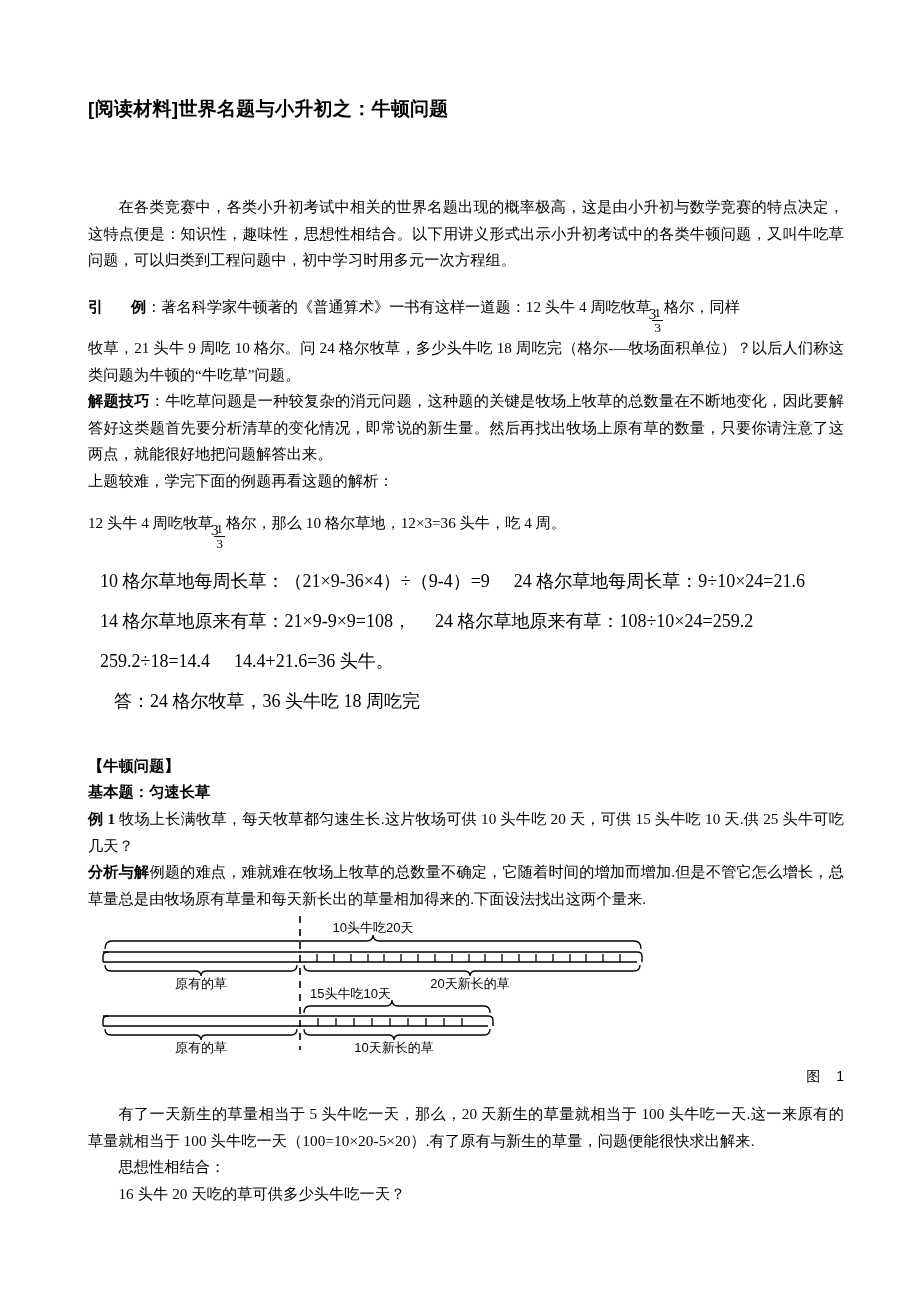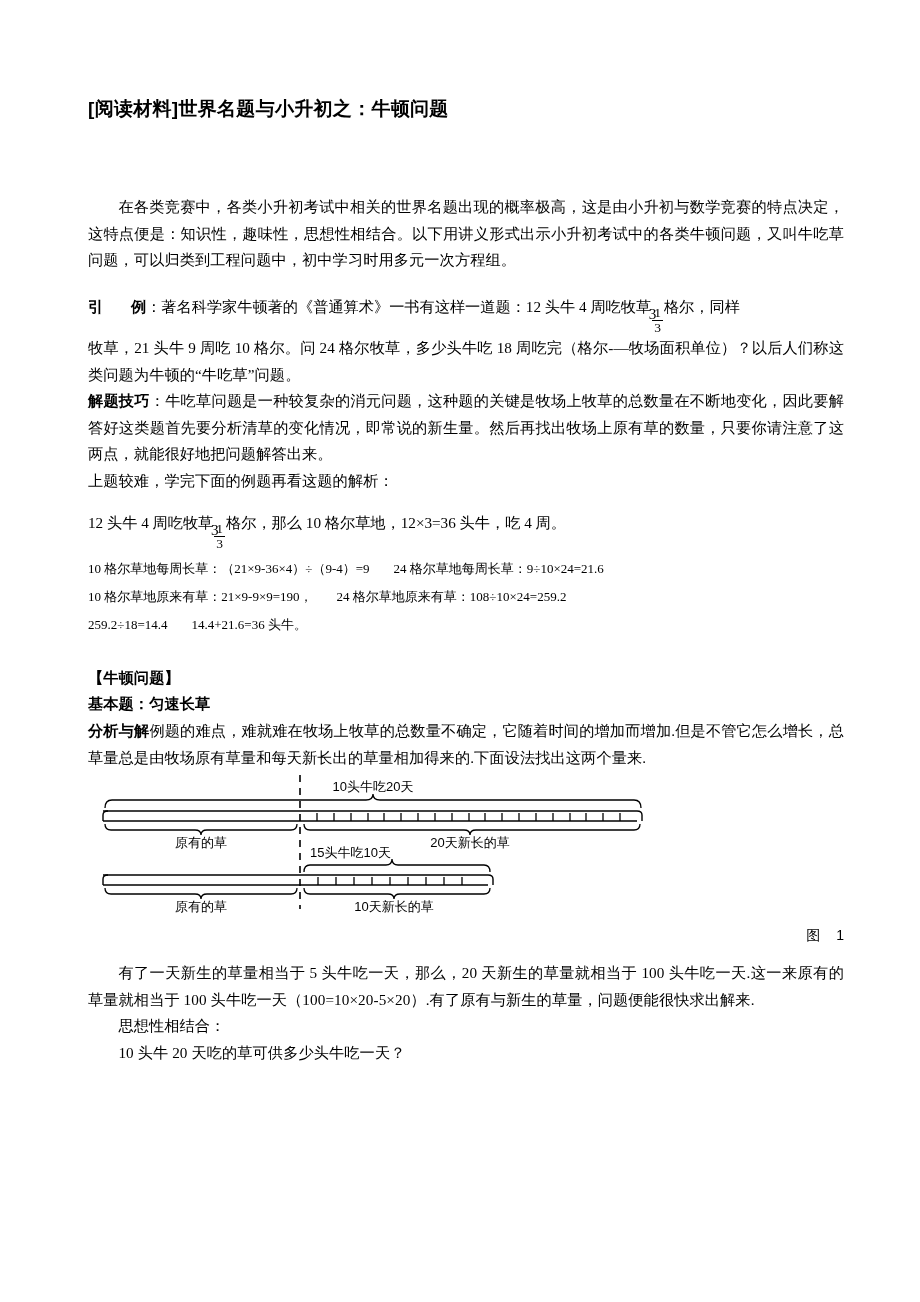--- a/index.html
+++ b/index.html
@@ -72,23 +72,23 @@
     align-items: center;
     vertical-align: -0.42em;
     font-size: 13.5px;
     line-height: 1.02;
     margin: 0 1px;
   }
   .frac .num { padding: 0 2px; }
   .frac .den { padding: 0 2px; border-top: 1px solid #000; }
 
   .calc-line {
-    font-size: 13px;
+    font-size: 18px;
     line-height: 28px;
-    margin: 0;
+    margin: 12px;
     white-space: nowrap;
   }
   .calc-line .gap { display: inline-block; width: 24px; }
   .ans-line { padding-left: 14px; }
 
   
   .figure-wrap {
     position: relative;
     width: 756px;
     height: 185px;
@@ -144,30 +144,32 @@
     <p class="tall-line"><span>12 头牛 4 周吃牧草</span><span class="frac">
           <span style="position:absolute;margin-left:-10px;font-size:15.2px">3</span>
           <span class="num">1</span>
           <span class="den">3</span>
         </span><span>格尔，那么 10 格尔草地，12×3=36 头牛，吃 4 周。</span></p>
 
     <div class="spacer-xs"></div>
 
     <p class="calc-line"><span>10 格尔草地每周长草：（21×9-36×4）÷（9-4）=9</span><span class="gap"></span><span>24 格尔草地每周长草：9÷10×24=21.6</span></p>
 
-    <p class="calc-line"><span>10 格尔草地原来有草：21×9-9×9=190，</span><span class="gap"></span><span>24 格尔草地原来有草：108÷10×24=259.2</span></p>
+    <p class="calc-line"><span>14 格尔草地原来有草：21×9-9×9=108，</span><span class="gap"></span><span>24 格尔草地原来有草：108÷10×24=259.2</span></p>
 
     <p class="calc-line"><span>259.2÷18=14.4</span><span class="gap"></span><span>14.4+21.6=36 头牛。</span></p>
 
+    <p class="calc-line ans-line">答：24 格尔牧草，36 头牛吃 18 周吃完</p>
 
     <div class="spacer-lg"></div>
 
     <p class="para b">【牛顿问题】</p>
     <p class="para b">基本题：匀速长草</p>
 
+    <p class="para"><span class="b">例 1</span> <span>牧场上长满牧草，每天牧草都匀速生长.这片牧场可供 10 头牛吃 20 天，可供 15 头牛吃 10 天.供 25 头牛可吃几天？</span></p>
 
     <p class="para"><span class="b">分析与解</span><span>例题的难点，难就难在牧场上牧草的总数量不确定，它随着时间的增加而增加.但是不管它怎么增长，总草量总是由牧场原有草量和每天新长出的草量相加得来的.下面设法找出这两个量来.</span></p>
 
     <div class="figure-wrap">
       <svg class="fig" width="756" height="150" viewBox="0 0 756 150">
         <g stroke="#000" fill="none" stroke-width="1.4">
 
           <line x1="212" y1="0" x2="212" y2="134" stroke-dasharray="7,6" stroke-width="1.6"></line>
 
           <line x1="212" y1="36" x2="549" y2="36"></line>
@@ -245,16 +247,16 @@
         </g>
       </svg>
 
       <div class="fig-caption">
         <span>图</span><span class="cap-gap"></span><span>1</span>
       </div>
     </div>
 
     <p class="para indent">有了一天新生的草量相当于 5 头牛吃一天，那么，20 天新生的草量就相当于 100 头牛吃一天.这一来原有的草量就相当于 100 头牛吃一天（100=10×20-5×20）.有了原有与新生的草量，问题便能很快求出解来.</p>
     <p class="para indent">思想性相结合：</p>
-    <p class="para indent">10 头牛 20 天吃的草可供多少头牛吃一天？</p>
+    <p class="para indent">16 头牛 20 天吃的草可供多少头牛吃一天？</p>
 
   </div>
 </div>
 
 </body></html>

